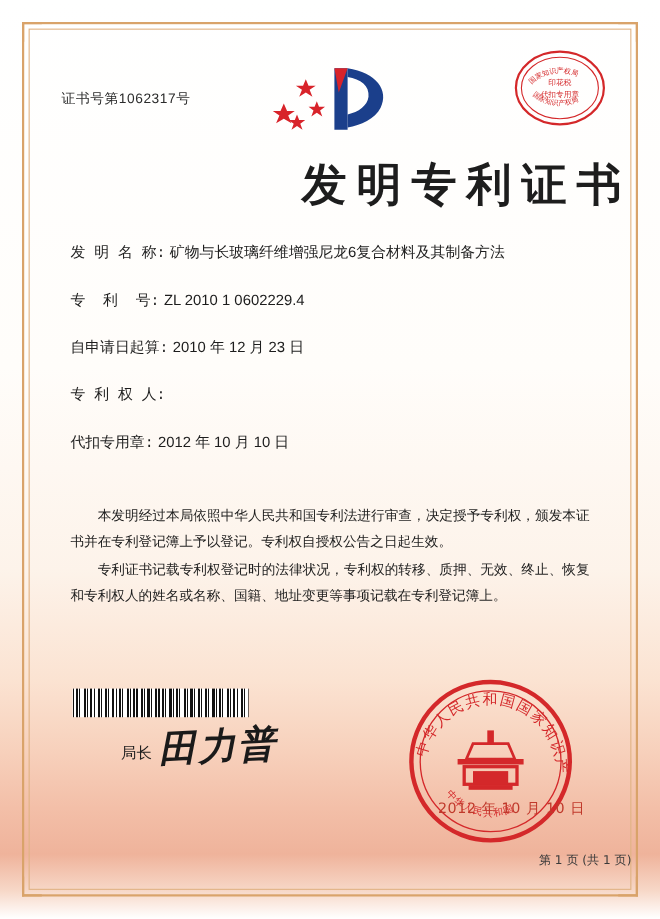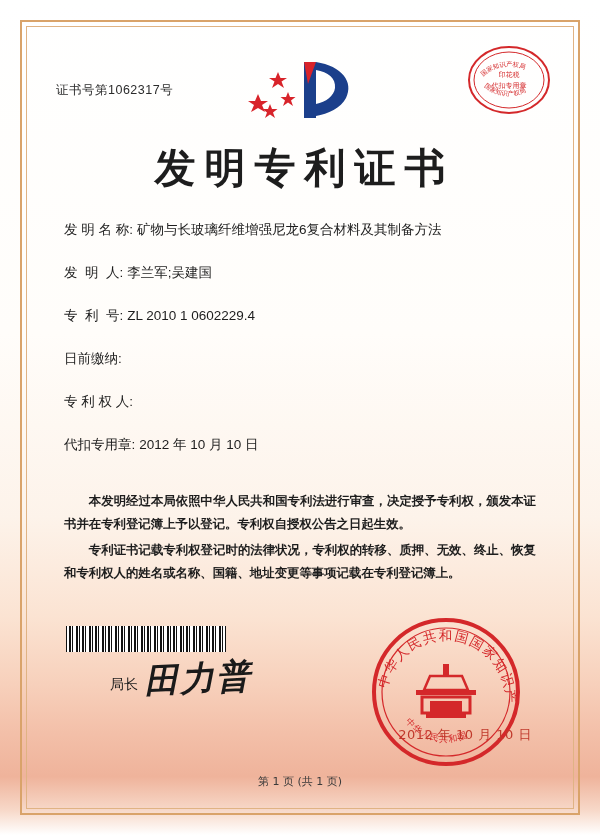--- a/index.html
+++ b/index.html
@@ -100,21 +100,21 @@
     width: 116px;
     height: 70px;
   }
 
   
   .main-title {
     position: absolute;
     left: 0;
     right: 0;
     top: 115px;
-    text-align: center;
+    text-align: right;
     font-family: "DejaVu Serif", serif;
     font-size: 41px;
     font-weight: bold;
     letter-spacing: 9px;
     color: #1d1d1d;
     text-indent: 9px;
   }
 
   
   .fields {
@@ -126,38 +126,37 @@
   .field-row {
     display: flex;
     align-items: baseline;
     margin-bottom: 25px;
     font-size: 13.5px;
     color: #1d1d1d;
   }
   .field-label {
     white-space: pre;
     flex: 0 0 auto;
-    font-family: Liberation Sans, sans-serif;
+    font-family: Liberation Mono, monospace;
   }
   .field-value {
     margin-left: 4px;
     font-family: Liberation Sans, sans-serif;
   }
 
   
   .body-text {
     position: absolute;
     left: 38px;
     right: 38px;
-    top: 464px;
+    top: 432px;
     font-size: 12.4px;
     line-height: 1.85;
     color: #1d1d1d;
     text-align: justify;
-    font-weight: bold;
   }
   .body-text p {
     margin: 0 0 3px 0;
     text-indent: 2em;
   }
 
   
   .barcode {
     position: absolute;
     left: 40px;
@@ -211,21 +210,21 @@
     font-family: "DejaVu Sans", sans-serif;
     letter-spacing: 0.5px;
   }
 
   
   .page-footer {
     position: absolute;
     left: 0;
     right: 0;
     bottom: 20px;
-    text-align: center;
+    text-align: right;
     font-size: 11px;
     color: #3a3a3a;
   }
 </style>
 </head>
 <body>
 
 <div class="certificate">
 
   <div class="border-outer"></div>
@@ -269,29 +268,26 @@
     </svg>
 
     <div class="main-title">发明专利证书</div>
 
     <div class="fields">
       <div class="field-row">
         <span class="field-label">发 明 名 称:</span>
         <span class="field-value">矿物与长玻璃纤维增强尼龙6复合材料及其制备方法</span>
       </div>
       <div class="field-row">
-        <span class="field-label">发  明  人:</span>
-        <span class="field-value">李兰军;吴建国</span>
-      </div>
-      <div class="field-row">
         <span class="field-label">专  利  号:</span>
         <span class="field-value">ZL 2010 1 0602229.4</span>
       </div>
       <div class="field-row">
-        <span class="field-label">日前缴纳:</span>
+        <span class="field-label">自申请日起算:</span>
+        <span class="field-value">2010 年 12 月 23 日</span>
       </div>
       <div class="field-row">
         <span class="field-label">专 利 权 人:</span>
       </div>
       <div class="field-row">
         <span class="field-label">代扣专用章:</span>
         <span class="field-value">2012 年 10 月 10 日</span>
       </div>
     </div>
 

